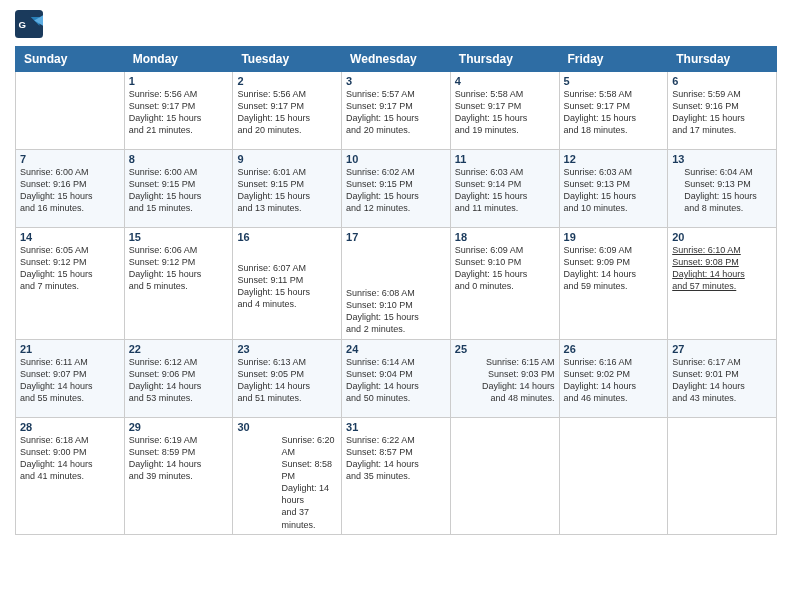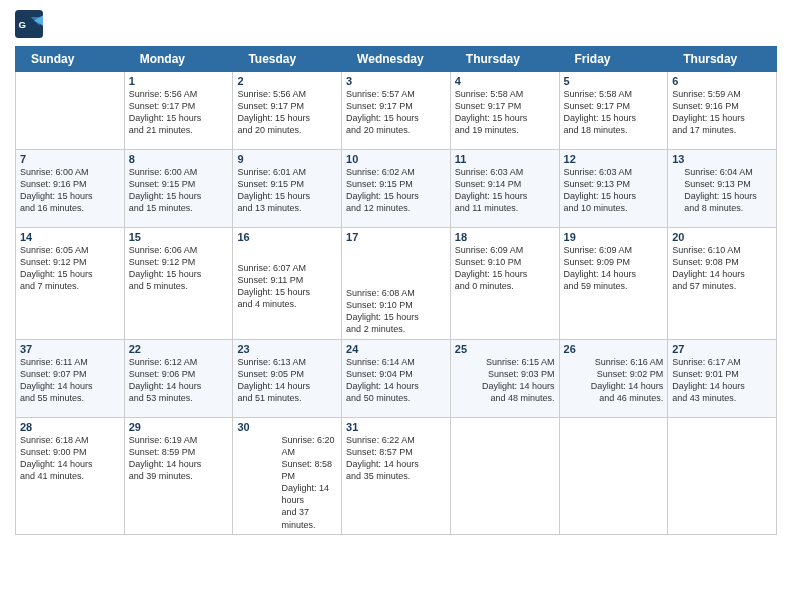--- a/index.html
+++ b/index.html
@@ -51,21 +51,21 @@
       margin-top: 2px;
     }
     table {
       width: 100%;
       border-collapse: collapse;
       font-size: 10px;
     }
     thead th {
       background-color: #2e6da4;
       color: #fff;
-      padding: 5px 15px;
+      padding: 5px 8px;
       text-align: left;
       font-size: 12px;
       font-weight: bold;
       border: 1px solid #2e6da4;
     }
     tbody td {
       border: 1px solid #ccc;
       padding: 3px 4px;
       vertical-align: top;
       width: calc(100% / 7);
@@ -265,29 +265,29 @@
           </td>
           <td>
             <span class="day-num">19</span>
             <div class="day-info" style="white-space: pre-line;">Sunrise: 6:09 AM
 Sunset: 9:09 PM
 Daylight: 14 hours
 and 59 minutes.</div>
           </td>
           <td>
             <span class="day-num">20</span>
-            <div class="day-info" style="white-space: pre-line;">Sunrise: 6:10 AM
+            <div class="day-info" style="white-space: pre-line; text-decoration: underline;">Sunrise: 6:10 AM
 Sunset: 9:08 PM
 Daylight: 14 hours
 and 57 minutes.</div>
           </td>
         </tr>
         <tr>
           <td>
-            <span class="day-num">37</span>
+            <span class="day-num">21</span>
             <div class="day-info" style="white-space: pre-line;">Sunrise: 6:11 AM
 Sunset: 9:07 PM
 Daylight: 14 hours
 and 55 minutes.</div>
           </td>
           <td>
             <span class="day-num">22</span>
             <div class="day-info" style="white-space: pre-line;">Sunrise: 6:12 AM
 Sunset: 9:06 PM
 Daylight: 14 hours
@@ -309,21 +309,21 @@
           </td>
           <td>
             <span class="day-num">25</span>
             <div class="day-info" style="white-space: pre-line; text-align: right;">Sunrise: 6:15 AM
 Sunset: 9:03 PM
 Daylight: 14 hours
 and 48 minutes.</div>
           </td>
           <td>
             <span class="day-num">26</span>
-            <div class="day-info" style="white-space: pre-line; text-align: right;">Sunrise: 6:16 AM
+            <div class="day-info" style="white-space: pre-line;">Sunrise: 6:16 AM
 Sunset: 9:02 PM
 Daylight: 14 hours
 and 46 minutes.</div>
           </td>
           <td>
             <span class="day-num">27</span>
             <div class="day-info" style="white-space: pre-line;">Sunrise: 6:17 AM
 Sunset: 9:01 PM
 Daylight: 14 hours
 and 43 minutes.</div>

